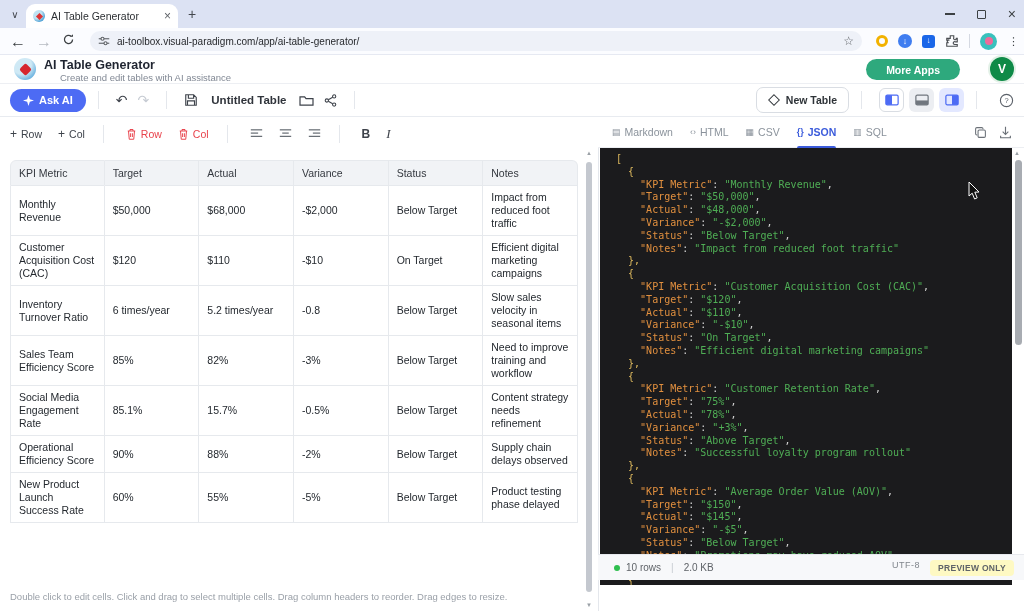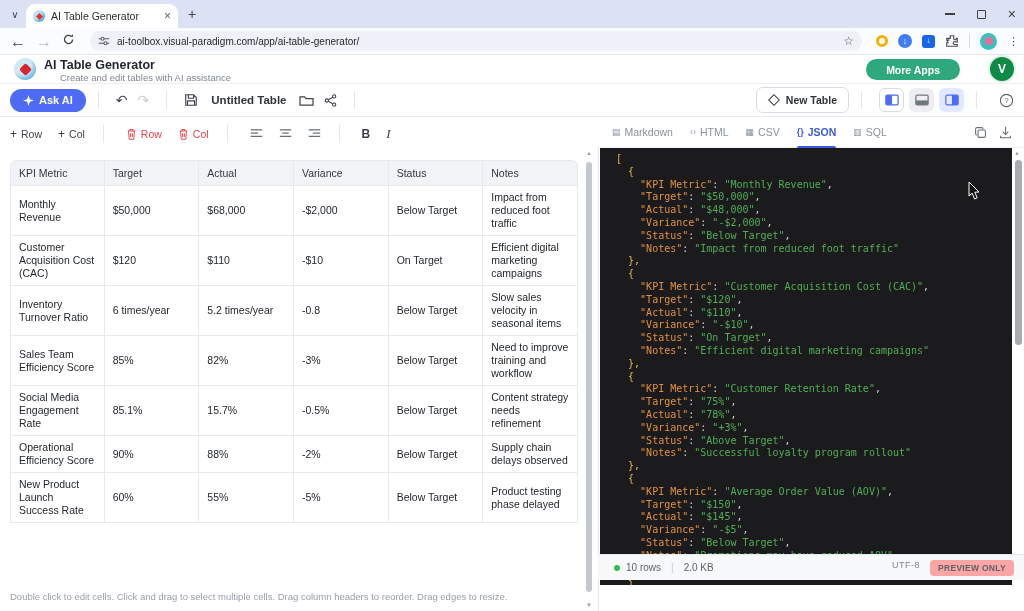--- a/index.html
+++ b/index.html
@@ -91,21 +91,21 @@
   .tk-punc { color:#d2d2d2; }
   .tk-str { color:#4fae55; }
   .vscroll-right { left:1012px; top:148px; width:12px; height:437px; background:#fff; }
   .vscroll-right .arr { position:absolute; left:2px; top:2px; font-size:6px; color:#9aa0a6; }
   .vscroll-right .thumb { position:absolute; left:2.5px; top:12px; width:7px; height:185px; background:#a8acb2; border-radius:4px; }
   #right-status { left:598px; top:554px; width:426px; height:26px; background:#f7f8fa; border-top:1px solid #e7e9ee; display:flex; align-items:center; font-size:10px; color:#5f6368; }
   .dot { width:6px; height:6px; border-radius:50%; background:#2fbf4f; margin-left:16px; margin-right:6px; }
   .rs-sep { color:#c6cbd1; margin:0 10px; }
   .rs-right { margin-left:auto; display:flex; margin-right:10px; gap:10px; }
   .enc { font-size:9px; color:#80868c; letter-spacing:0.5px; }
-  .preview-badge { background:#fca5a5; border-radius:4px; font-size:8.5px; font-weight:bold; color:#5f6368; padding:3px 8px; letter-spacing:0.3px; }
+  .preview-badge { background:#fef9c3; border-radius:4px; font-size:8.5px; font-weight:bold; color:#5f6368; padding:3px 8px; letter-spacing:0.3px; }
 
   .cursor-arrow { left:968px; top:182px; width:14px; height:18px; pointer-events:none; }
   svg.ic { display:block; }
 </style>
 </head>
 <body>
 
 <div id="stage">
 
   <div id="tabstrip" class="abs">

